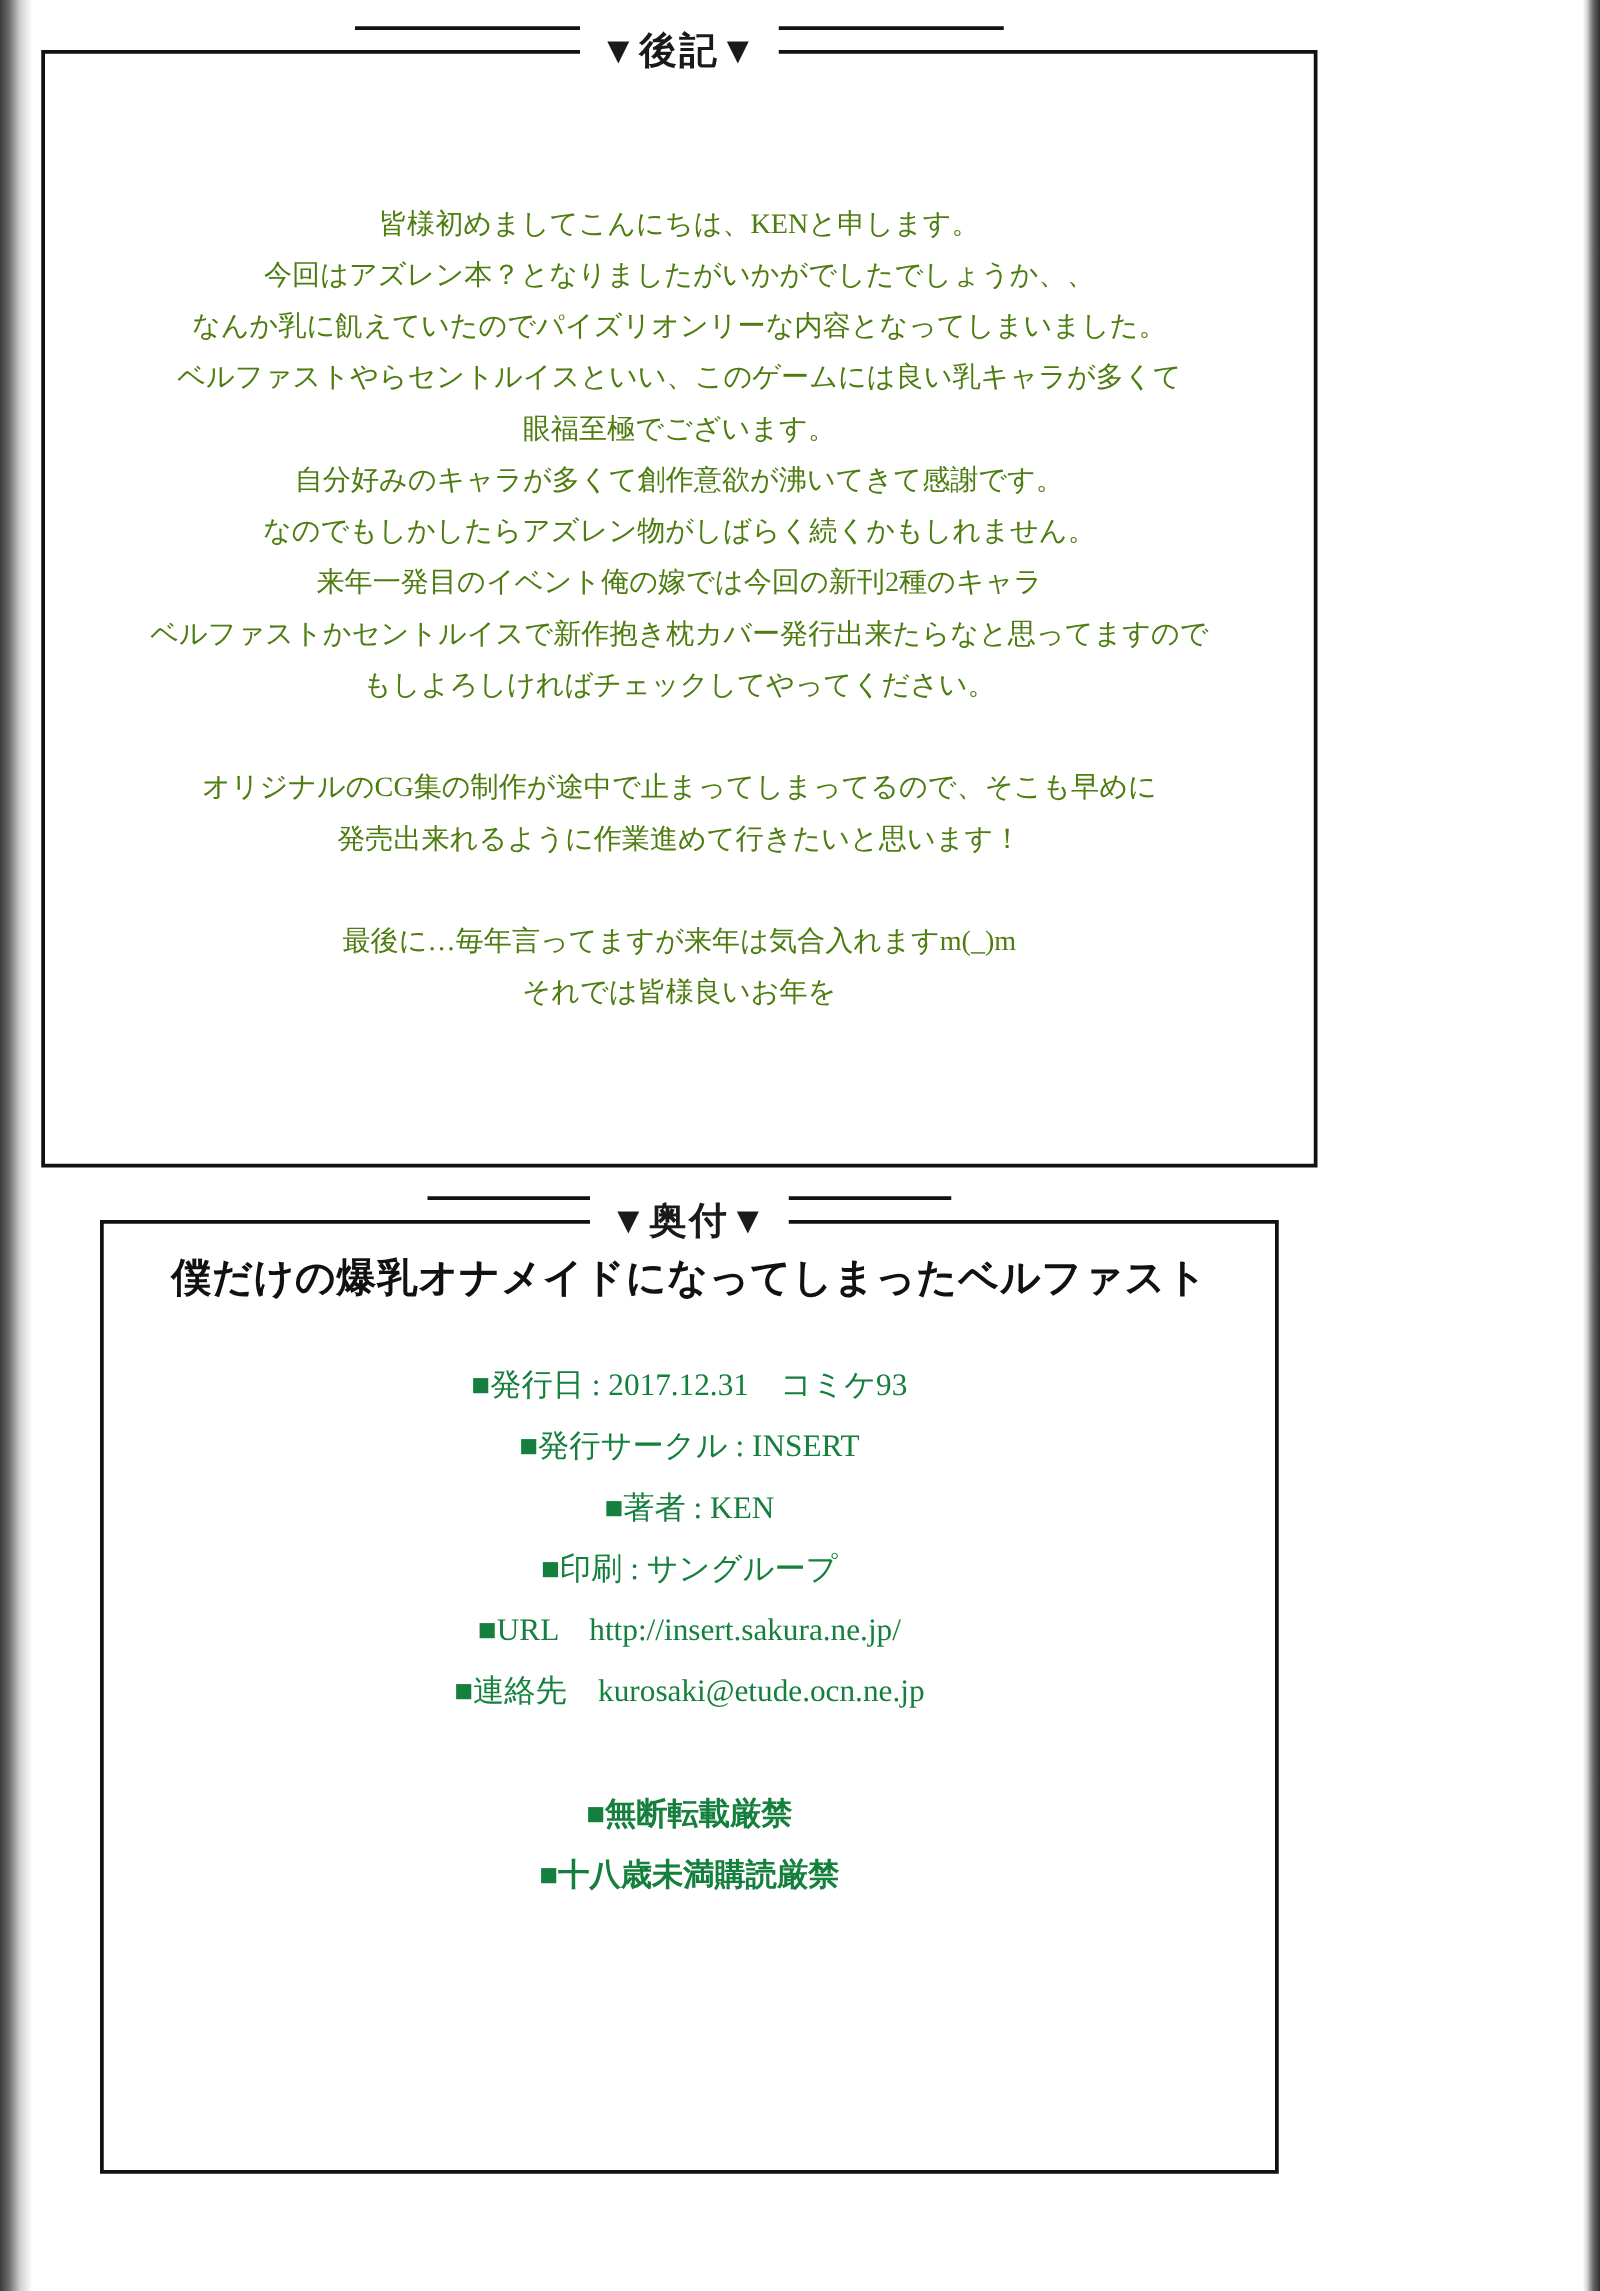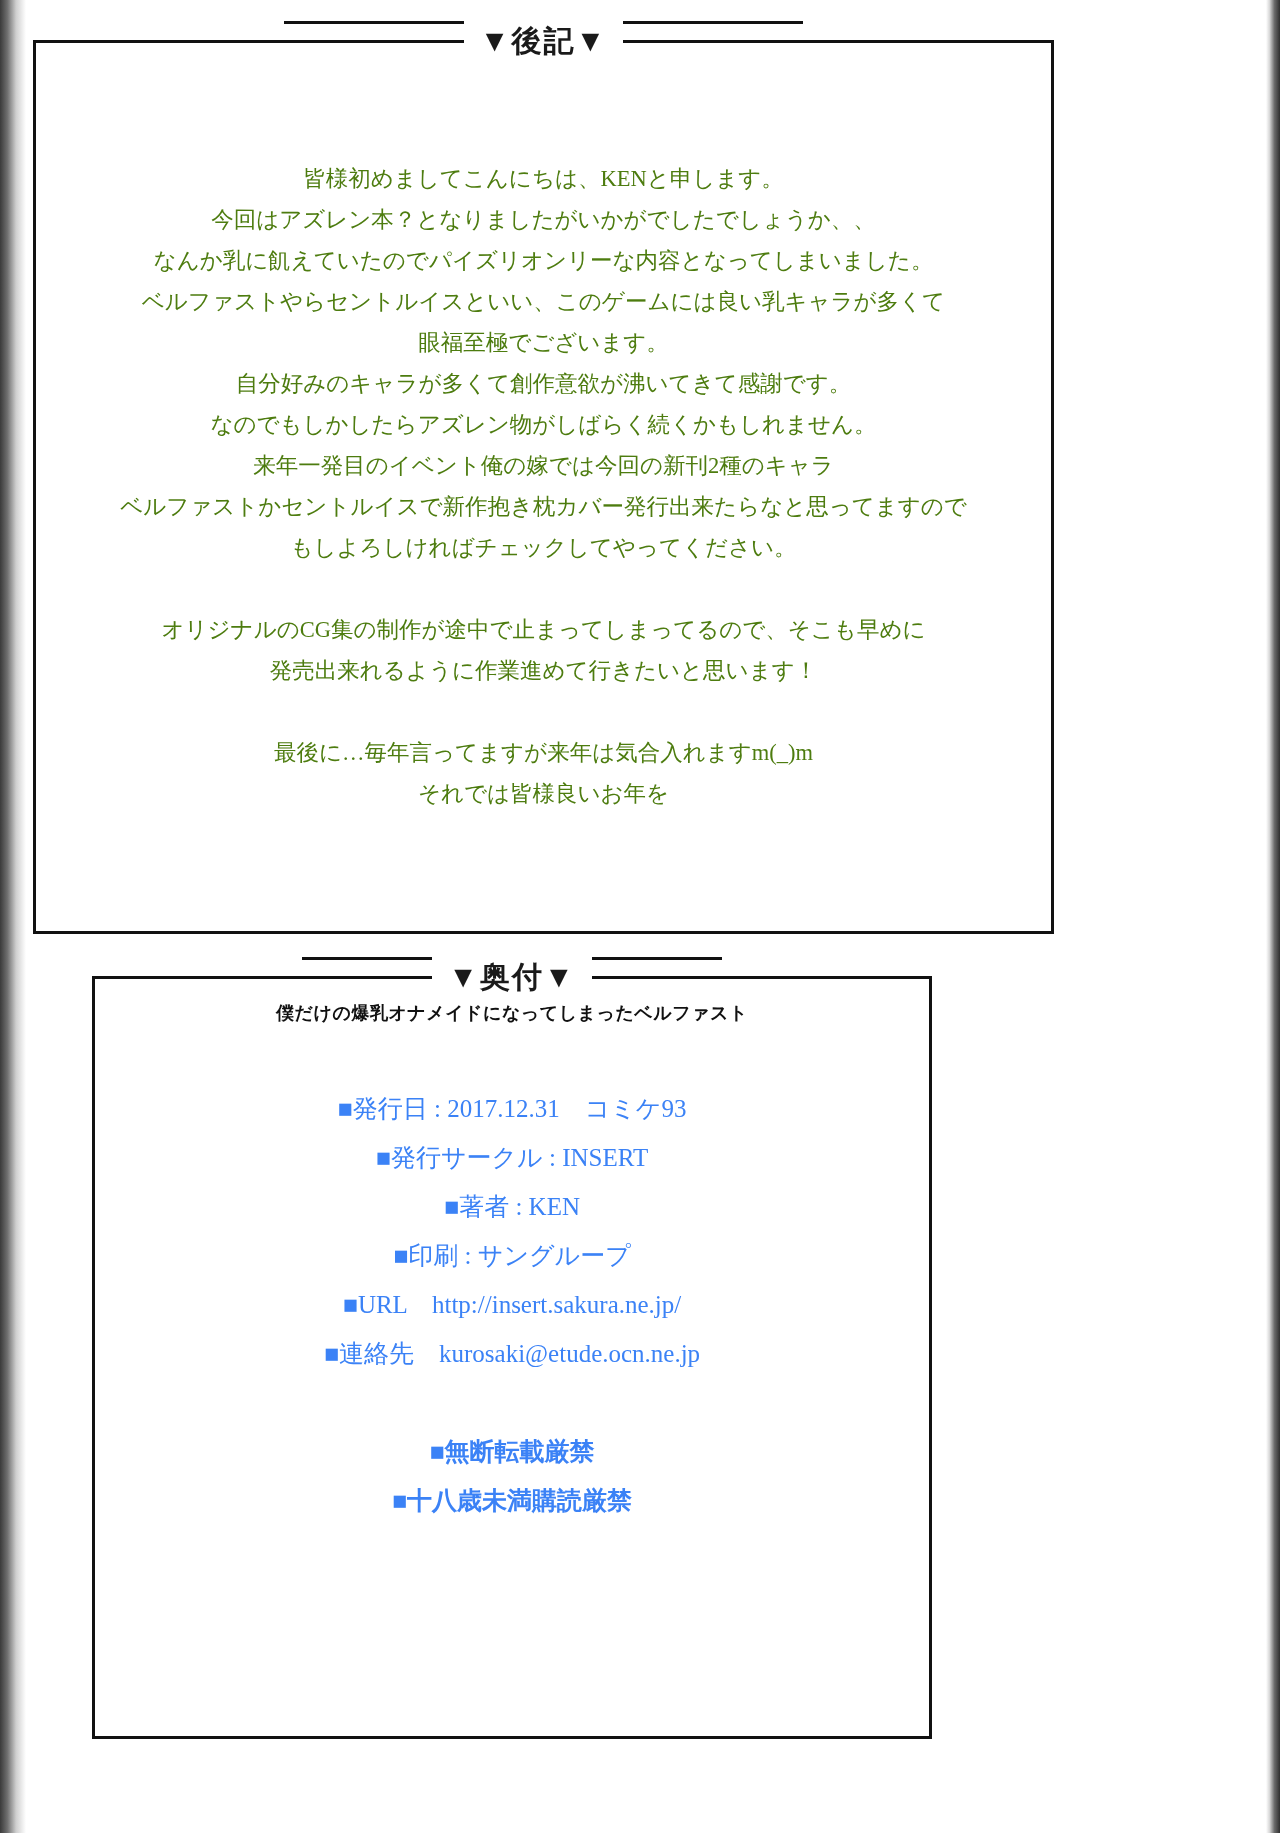--- a/index.html
+++ b/index.html
@@ -80,48 +80,48 @@
     font-size: 22.5px;
     line-height: 41px;
     color: #4d7c0f;
   }
   #afterword-body { top: 115px; }
   #afterword-body p { margin: 0; }
   #afterword-body p.gap-before { margin-top: 41px; }
 
   
   #colophon-panel {
-    left: 92px;
+    left: 80px;
     top: 976px;
-    width: 840px;
+    width: 943px;
     height: 763px;
     text-decoration: underline;
   }
 
   .colophon-title {
     position: absolute;
     top: 22px;
     left: 0;
     width: 100%;
     text-align: center;
-    font-size: 18px;
+    font-size: 32px;
     font-weight: bold;
     letter-spacing: 0.5px;
     color: #111;
   }
 
   .colophon-list {
     position: absolute;
     top: 105px;
     left: 0;
     width: 100%;
     text-align: center;
     font-size: 25px;
     line-height: 49px;
-    color: #3b82f6;
+    color: #15803d;
   }
   .colophon-list .row { white-space: pre; }
   .colophon-list .row.spacer-before { margin-top: 49px; }
   .colophon-notice { font-weight: bold; }
 </style>
 </head>
 <body>
 
 <div class="scan-edge-left"></div>
 <div class="scan-edge-right"></div>

